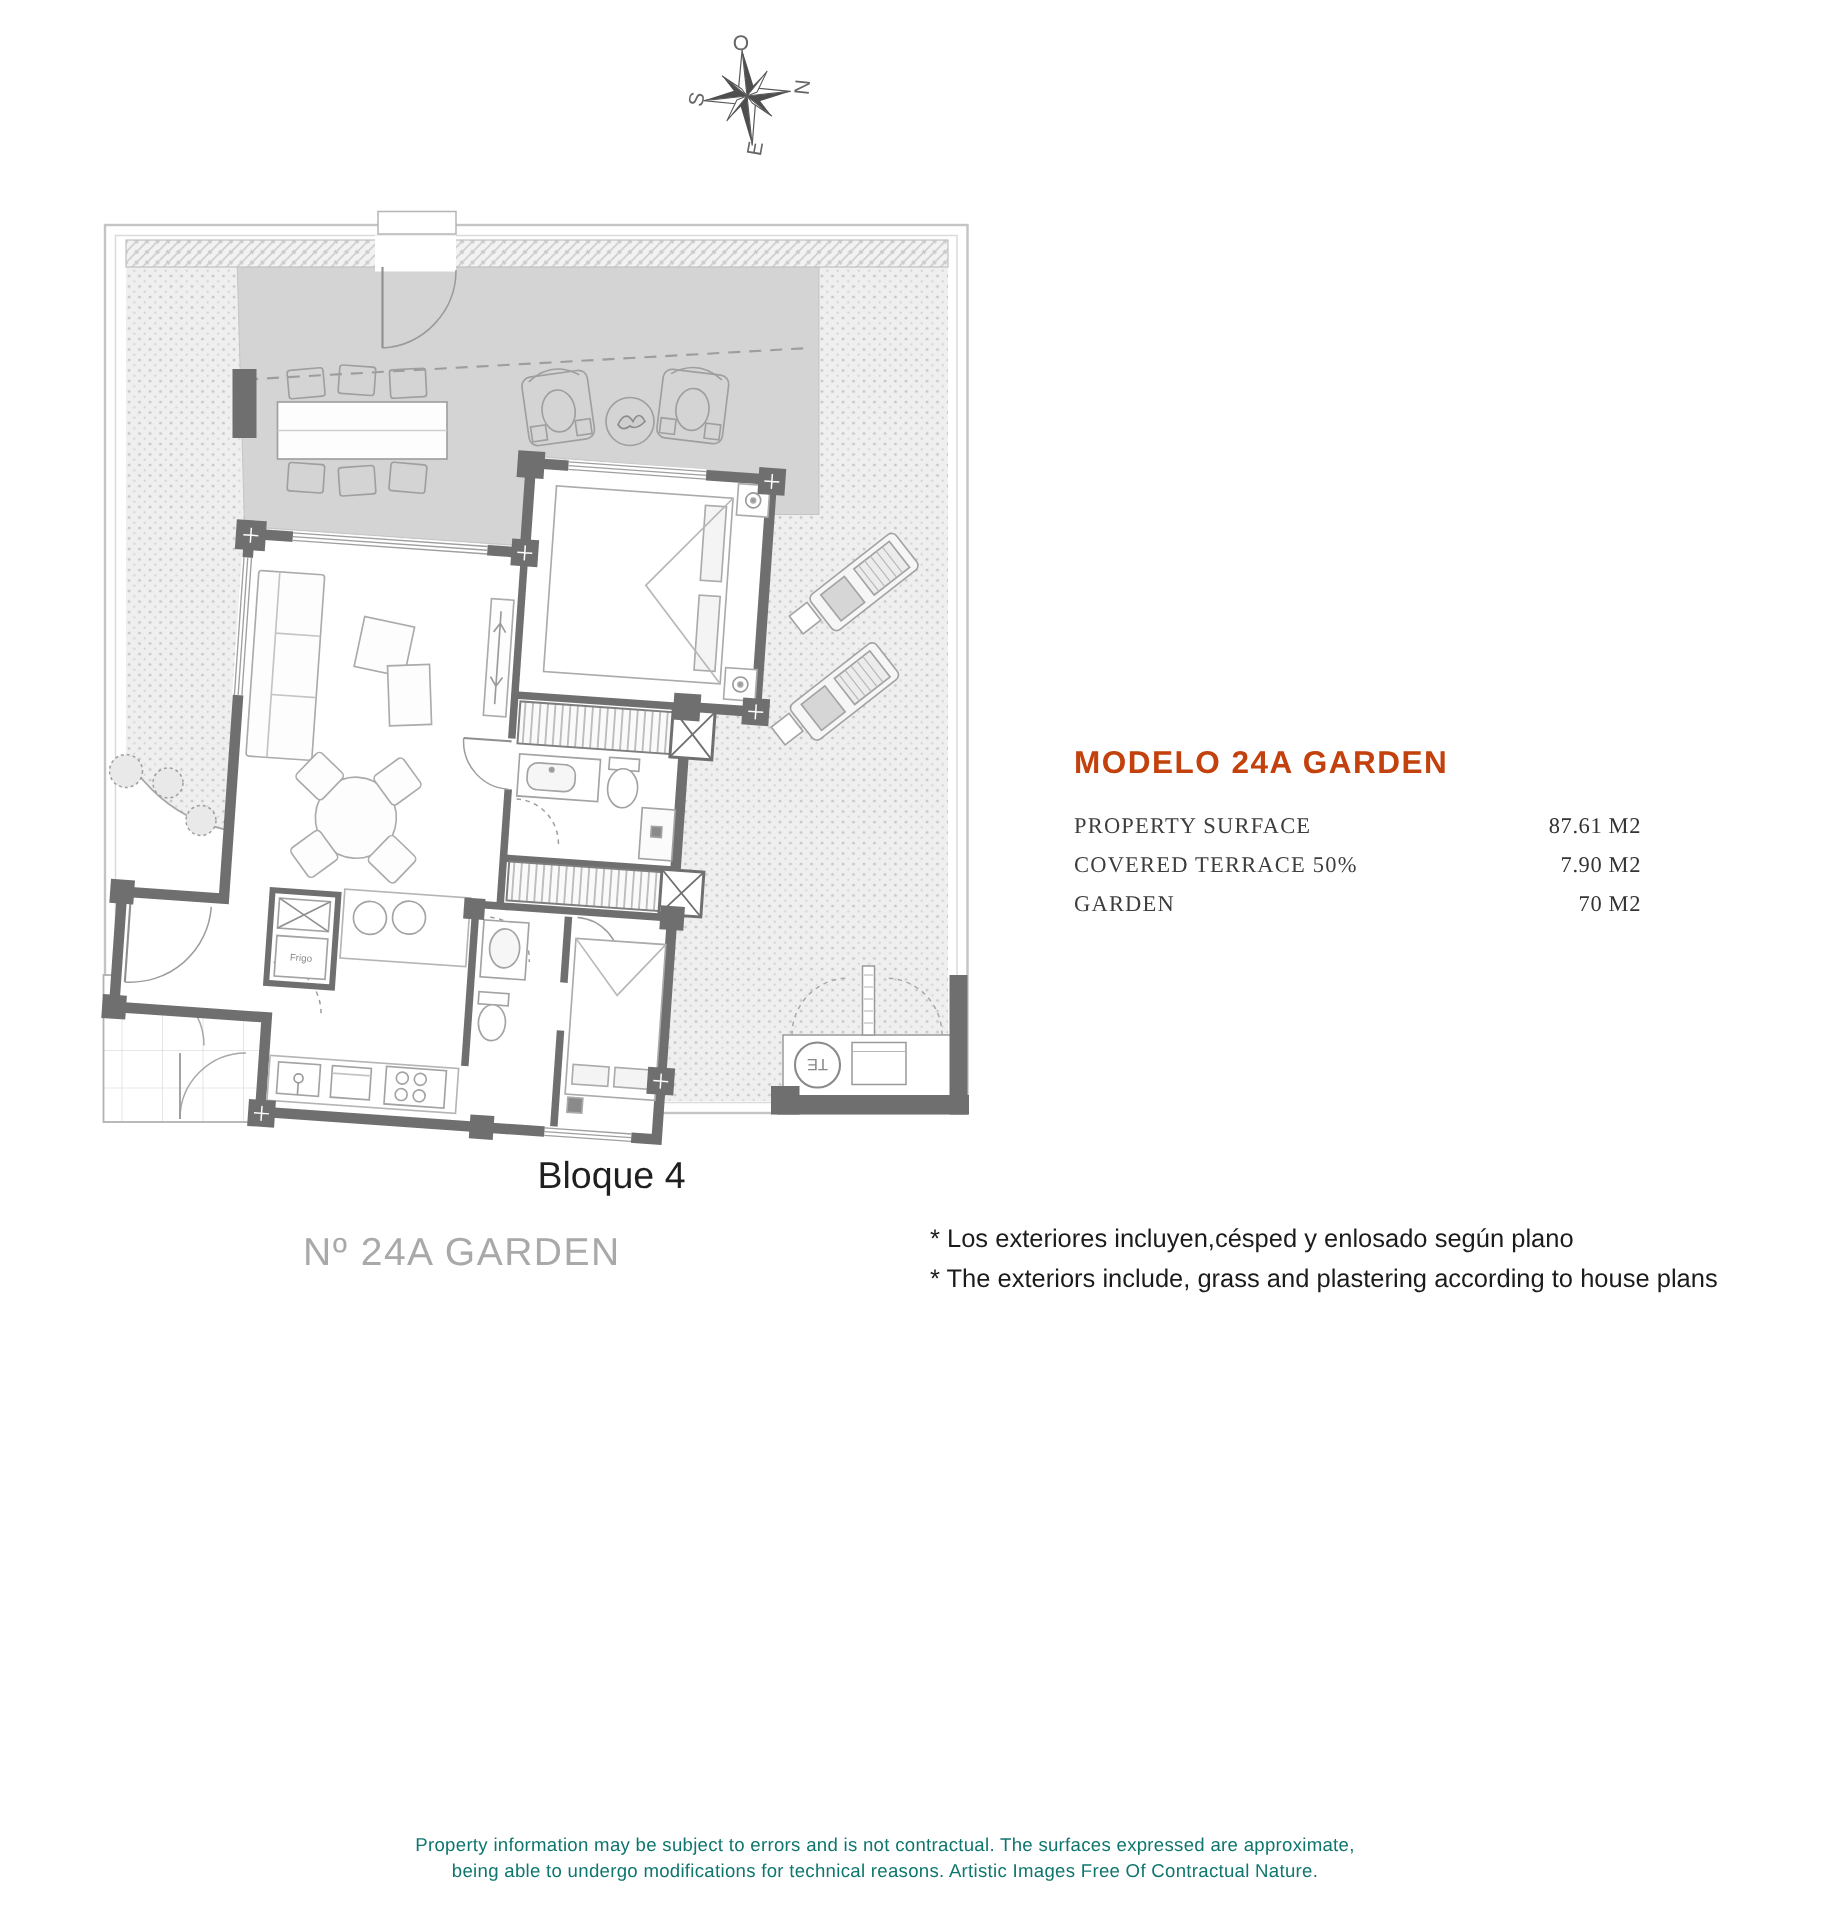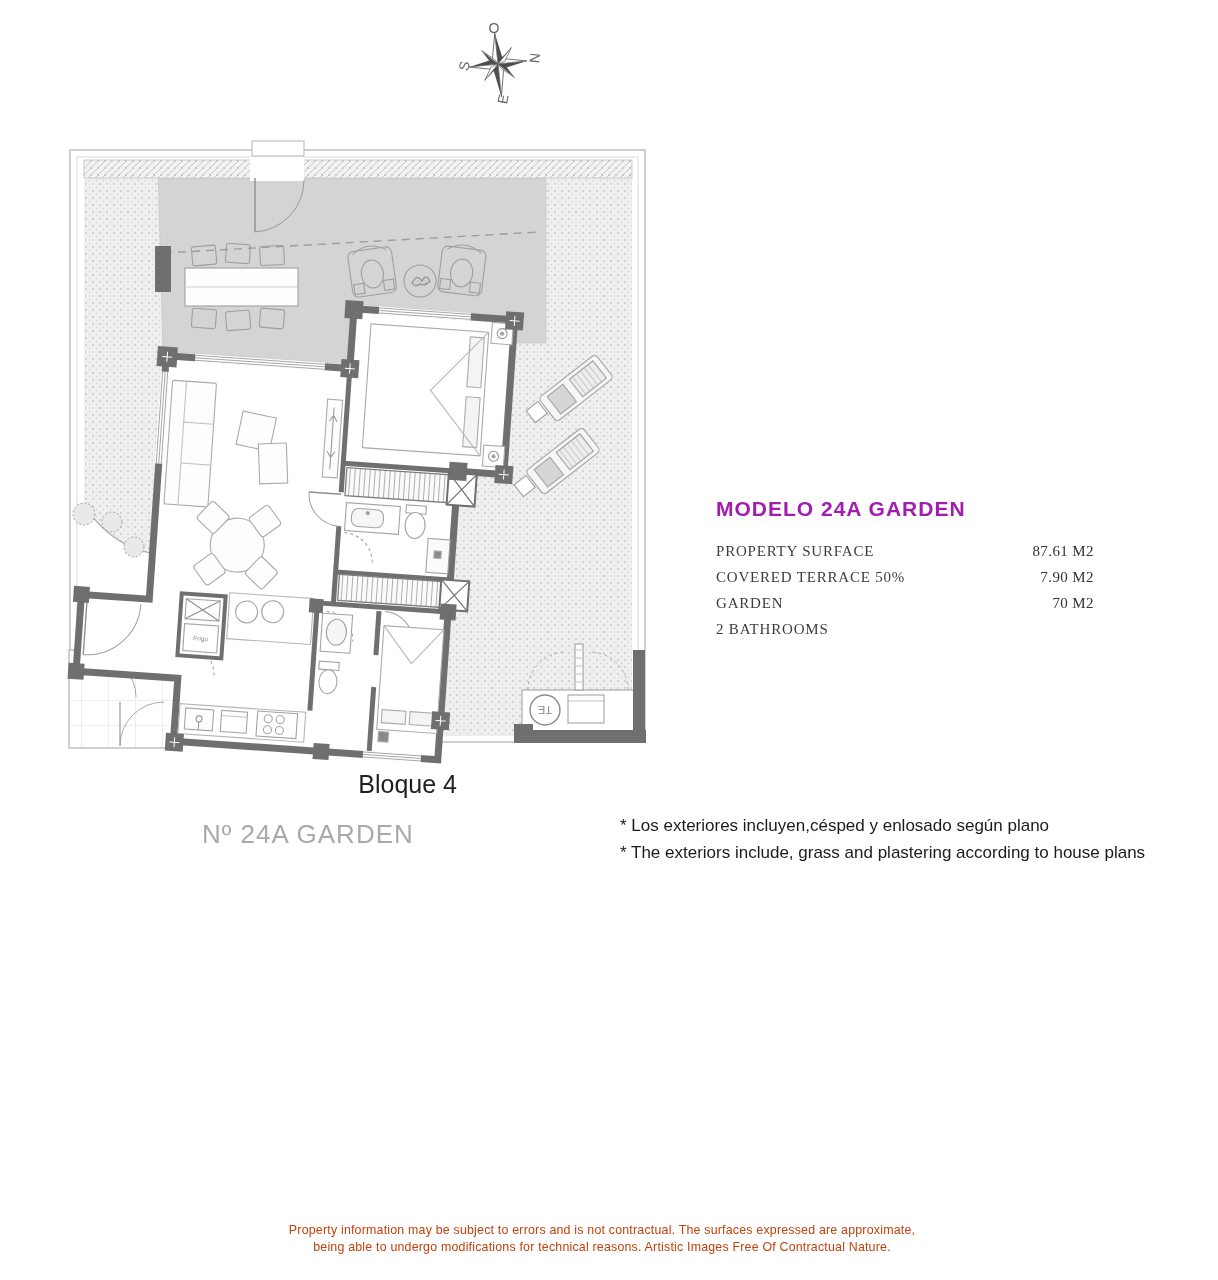--- a/index.html
+++ b/index.html
@@ -8,38 +8,38 @@
     font-family:"Liberation Sans",sans-serif;overflow:hidden;
   }
   .abs{position:absolute;}
   
   #compass{left:437px;top:10px;width:126px;height:118px;}
   
   #plan{left:55px;top:135px;width:612px;height:632px;}
   
   #info{left:716px;top:497px;width:378px;}
   #info .title{
-    font-size:21px;font-weight:bold;color:#a21caf;letter-spacing:1px;
+    font-size:21px;font-weight:bold;color:#c2410c;letter-spacing:1px;
     margin:0 0 17px 0;
   }
   #info .row{
     display:flex;justify-content:space-between;align-items:baseline;
     font-size:15px;color:#3d3d3d;letter-spacing:0.8px;height:26px;line-height:26px;font-family:Liberation Serif, serif;
   }
   #info .row .val{color:#333;letter-spacing:0.4px;}
   
   #block-label{left:257px;top:770px;width:200px;text-align:right;
     font-size:25px;color:#1f1f1f;}
   #unit-label{left:202px;top:819px;width:300px;text-align:left;
     font-size:26px;color:#a9a9a9;letter-spacing:1px;}
   
   #notes{left:620px;top:812px;width:580px;font-size:17px;color:#1b1b1b;line-height:27px;}
   
-  #footer{left:266px;top:1222px;width:672px;text-align:center;
-    font-size:12.4px;color:#c2410c;line-height:17px;letter-spacing:0.2px;}
+  #footer{left:254px;top:1222px;width:672px;text-align:center;
+    font-size:12.4px;color:#0f766e;line-height:17px;letter-spacing:0.2px;}
 </style>
 </head>
 <body>
 
 <svg id="compass" class="abs" viewBox="437 10 126 118" xmlns="http://www.w3.org/2000/svg">
   <g transform="rotate(-6 498 64)" stroke-linejoin="round">
 
     <path d="M498,33 L503,58 L498,64 Z" fill="#4e4e4e"></path>
     <path d="M498,33 L493,58 L498,64 Z" fill="#ffffff" stroke="#5a5a5a" stroke-width="0.8"></path>
 
@@ -342,24 +342,20 @@
     <span class="val">87.61 M2</span>
   </div>
   <div class="row">
     <span>COVERED TERRACE 50%</span>
     <span class="val">7.90 M2</span>
   </div>
   <div class="row">
     <span>GARDEN</span>
     <span class="val">70 M2</span>
   </div>
-  <div class="row">
-    <span>2 BATHROOMS</span>
-    <span class="val"></span>
-  </div>
 </div>
 
 <div id="block-label" class="abs">Bloque 4</div>
 <div id="unit-label" class="abs">Nº 24A GARDEN</div>
 
 <div id="notes" class="abs">
   <div>* Los exteriores incluyen,césped y enlosado según plano</div>
   <div>* The exteriors include, grass and plastering according to house plans</div>
 </div>
 

